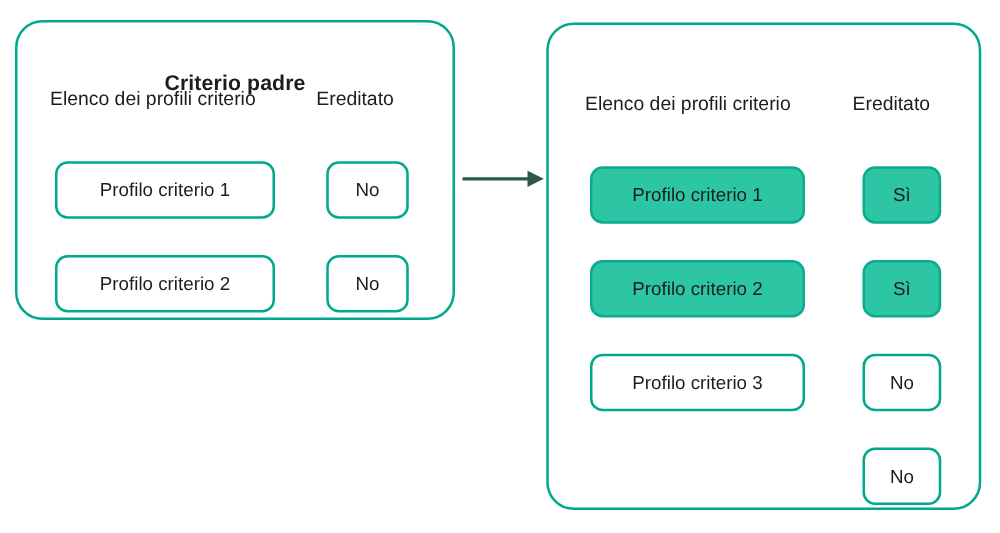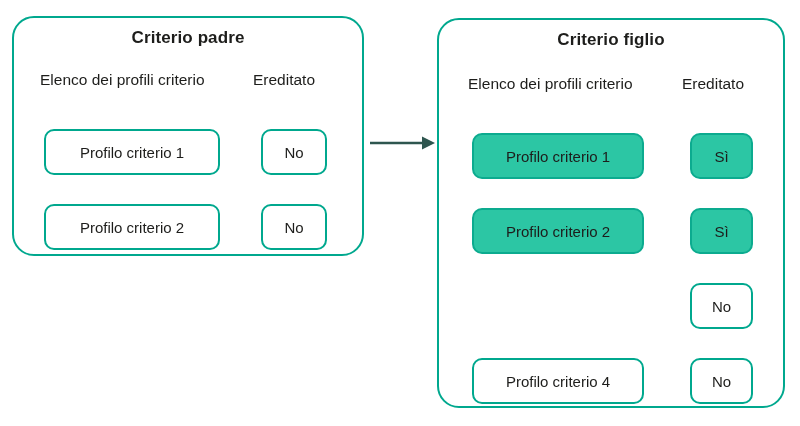--- a/index.html
+++ b/index.html
@@ -27,20 +27,21 @@
   }
   .panel-parent{left:12px;top:16px;width:352px;height:240px;}
   .panel-child{left:437px;top:18px;width:348px;height:390px;}
   .panel-title{
     position:absolute;
     text-align:center;
     font-weight:700;
     font-size:17px;
     line-height:20px;
     letter-spacing:0.1px;
+    margin-top:29px;
   }
   .col-header{
     position:absolute;
     text-align:left;
     font-size:15.5px;
     line-height:19px;
   }
   .cell{
     position:absolute;
     box-sizing:border-box;
@@ -97,25 +98,24 @@
   <div class="cell p-badge-1">No</div>
   <div class="cell p-prof-2">Profilo criterio 2</div>
   <div class="cell p-badge-2">No</div>
 
   <svg class="arrow" viewBox="0 0 68 26" xmlns="http://www.w3.org/2000/svg">
     <line x1="2" y1="13" x2="55" y2="13" stroke="#2e564f" stroke-width="2.6"></line>
     <polygon points="54,6.5 67,13 54,19.5" fill="#2e564f"></polygon>
   </svg>
 
   <div class="panel panel-child"></div>
-  <div class="panel-title c-title">Criterio figlio</div>
   <div class="col-header c-h-list">Elenco dei profili criterio</div>
   <div class="col-header c-h-inh">Ereditato</div>
 
   <div class="cell filled c-prof-1">Profilo criterio 1</div>
   <div class="cell filled c-badge-1">Sì</div>
   <div class="cell filled c-prof-2">Profilo criterio 2</div>
   <div class="cell filled c-badge-2">Sì</div>
+  <div class="cell c-prof-3">Profilo criterio 3</div>
   <div class="cell c-badge-3">No</div>
-  <div class="cell c-prof-4">Profilo criterio 4</div>
   <div class="cell c-badge-4">No</div>
 
 </div>
 
 </body></html>

